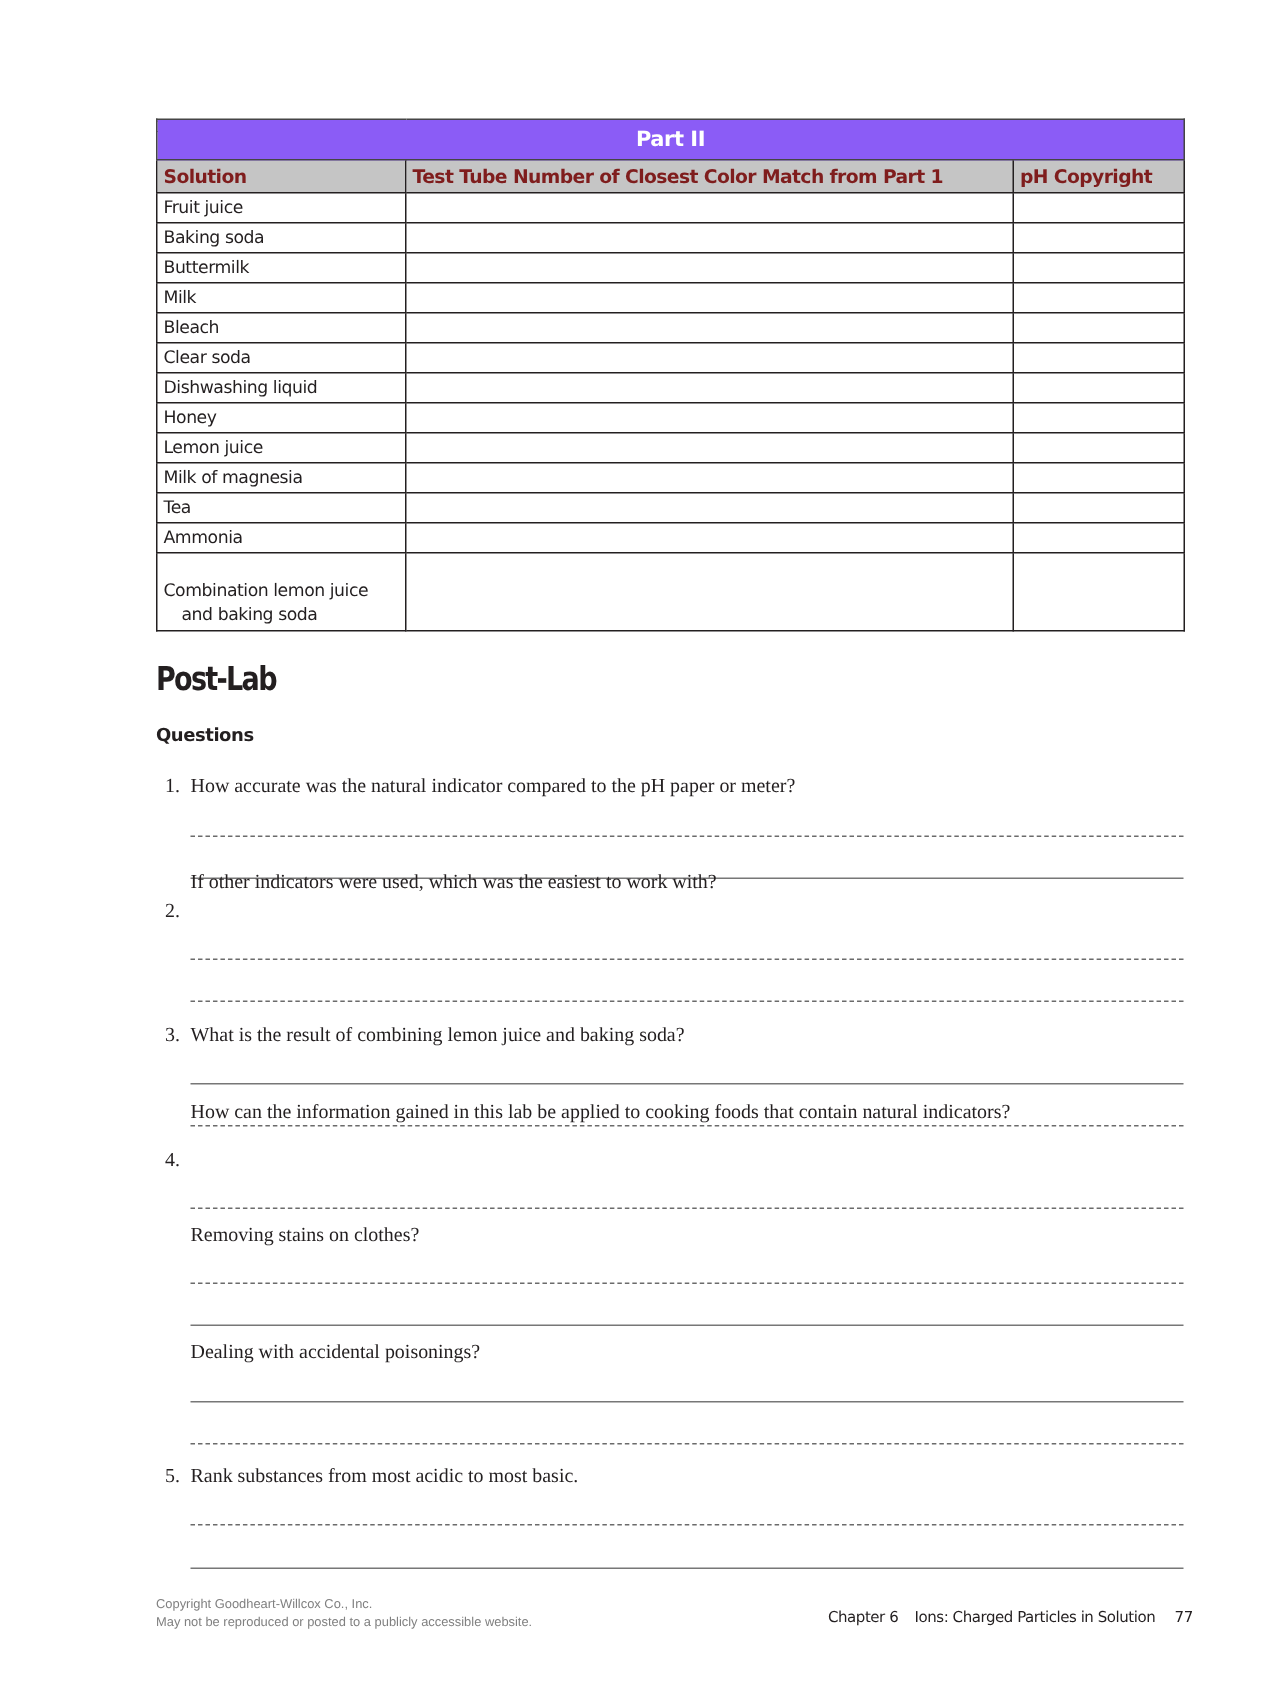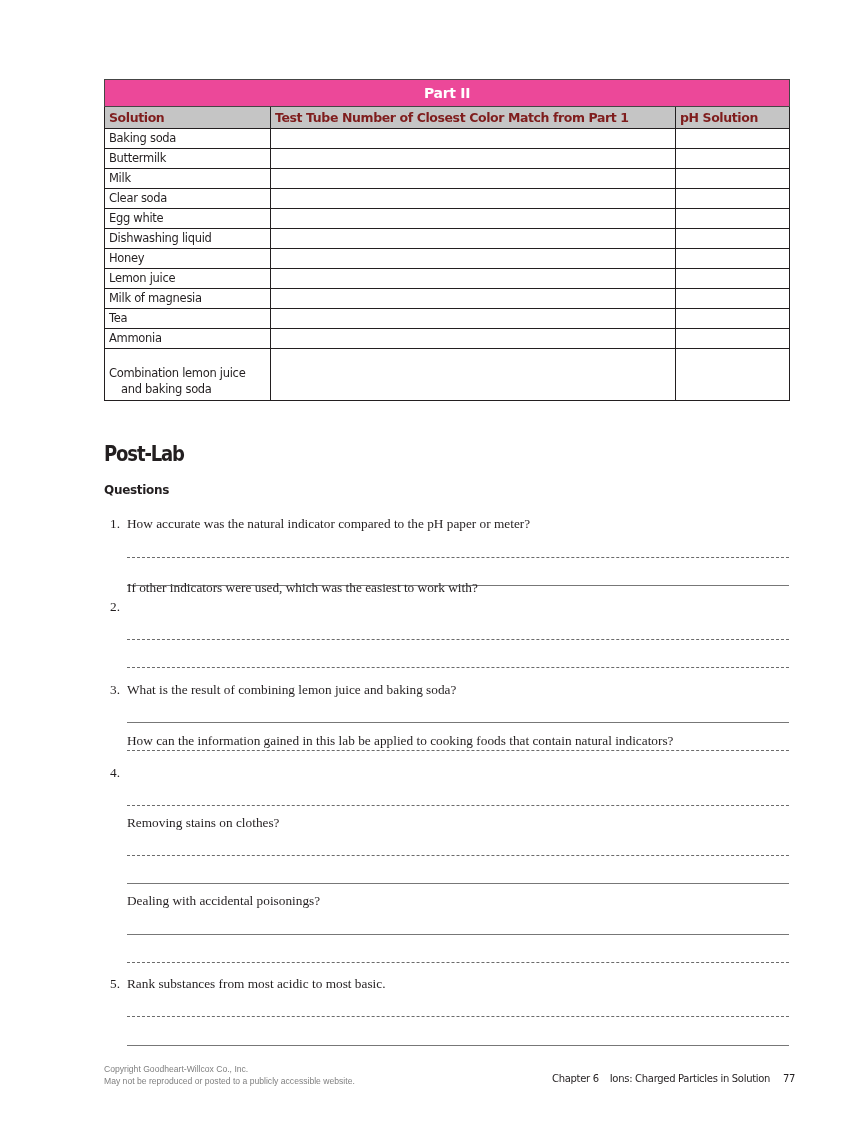--- a/index.html
+++ b/index.html
@@ -5,21 +5,21 @@
   html, body { margin: 0; padding: 0; background: #ffffff; }
   body { width: 849px; height: 1125px; position: relative; overflow: hidden; color: #231f20; }
   .serif { font-family: "Liberation Serif", "DejaVu Serif", serif; }
   .sans { font-family: "DejaVu Sans", "Liberation Sans", sans-serif; }
   .abs { position: absolute; }
 
   #name-line { left: 104px; top: 42px; font-size: 11.5px; margin-top: 36px; }
   #name-line .blank { display: inline-block; width: 356px; border-bottom: 1px solid #555; margin-left: 4px; vertical-align: baseline; height: 9px; }
 
   table.part2 { position: absolute; left: 104px; top: 79px; width: 685px; border-collapse: collapse; table-layout: fixed; font-family: "DejaVu Sans", "Liberation Sans", sans-serif; }
-  table.part2 th.title { background: #ec4899; color: #ffffff; font-size: 14px; font-weight: bold; height: 26px; padding: 0; text-align: center; border: 1px solid #454545; letter-spacing: -0.3px; }
+  table.part2 th.title { background: #8b5cf6; color: #ffffff; font-size: 14px; font-weight: bold; height: 26px; padding: 0; text-align: center; border: 1px solid #454545; letter-spacing: -0.3px; }
   table.part2 th.colhead { background: #c5c5c5; color: #7f1d1d; font-size: 12.5px; font-weight: bold; text-align: left; padding: 0 4px; height: 21px; border: 1px solid #231f20; border-top: none; letter-spacing: -0.4px; white-space: nowrap; overflow: hidden; }
   table.part2 td { border: 1px solid #231f20; font-size: 11.5px; height: 19px; padding: 0 4px; line-height: 17px; letter-spacing: -0.3px; vertical-align: middle; }
   table.part2 td.multi { height: 36px; line-height: 16px; padding-top: 14px; padding-bottom: 1px; }
   table.part2 td .indent { padding-left: 12px; display: block; }
 
   #postlab-heading { left: 104px; top: 441px; font-family: "DejaVu Sans", "Liberation Sans", sans-serif; font-weight: bold; font-size: 22px; letter-spacing: -1.4px; transform: scaleX(0.82); transform-origin: left; }
   #questions-heading { left: 104px; top: 483px; font-family: "DejaVu Sans", "Liberation Sans", sans-serif; font-weight: bold; font-size: 12px; letter-spacing: -0.3px; }
 
   .q { font-family: "Liberation Serif", "DejaVu Serif", serif; font-size: 13.3px; }
   .qnum { position: absolute; left: 110px; }
@@ -45,46 +45,51 @@
     <col style="width:405px">
     <col style="width:114px">
   </colgroup>
   <thead>
     <tr>
       <th class="title" colspan="3">Part II</th>
     </tr>
     <tr>
       <th class="colhead">Solution</th>
       <th class="colhead">Test Tube Number of Closest Color Match from Part 1</th>
-      <th class="colhead">pH Solution</th>
+      <th class="colhead">pH Copyright</th>
     </tr>
   </thead>
   <tbody>
+    <tr>
+        <td>Fruit juice</td>
+        <td></td>
+        <td></td>
+      </tr>
     <tr>
         <td>Baking soda</td>
         <td></td>
         <td></td>
       </tr>
     <tr>
         <td>Buttermilk</td>
         <td></td>
         <td></td>
       </tr>
     <tr>
         <td>Milk</td>
         <td></td>
         <td></td>
       </tr>
     <tr>
-        <td>Clear soda</td>
+        <td>Bleach</td>
         <td></td>
         <td></td>
       </tr>
     <tr>
-        <td>Egg white</td>
+        <td>Clear soda</td>
         <td></td>
         <td></td>
       </tr>
     <tr>
         <td>Dishwashing liquid</td>
         <td></td>
         <td></td>
       </tr>
     <tr>
         <td>Honey</td>

